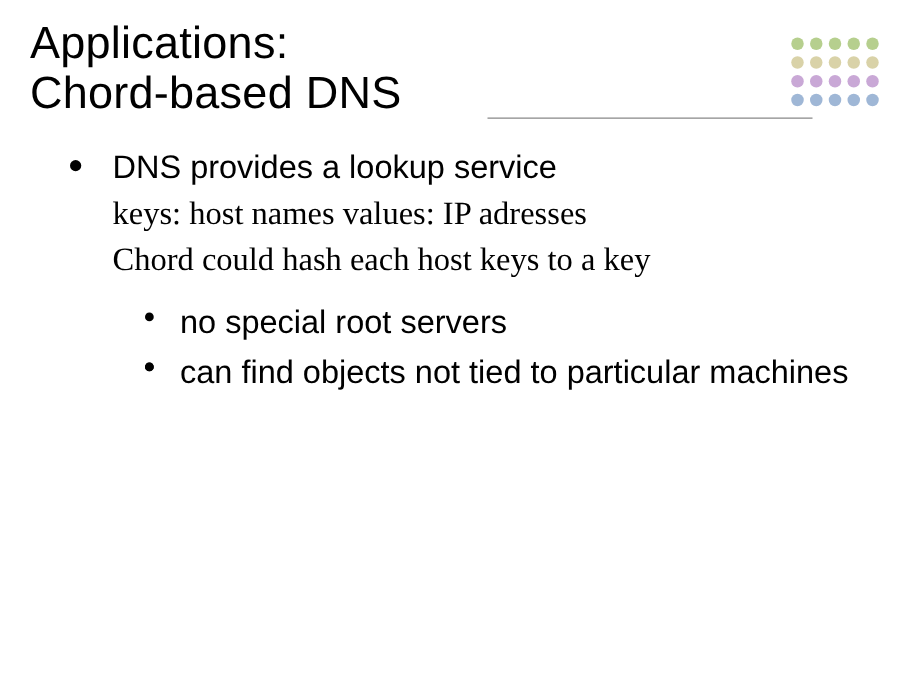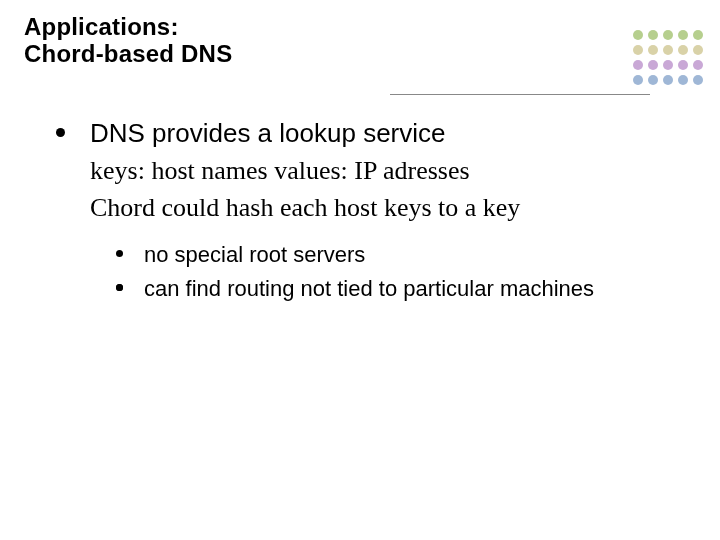--- a/index.html
+++ b/index.html
@@ -16,23 +16,23 @@
   .slide {
     position: relative;
     width: 720px;
     height: 540px;
     box-sizing: border-box;
   }
   .title {
     position: absolute;
     left: 24px;
     top: 14px;
-    font-size: 24px;
+    font-size: 36px;
     line-height: 1.12;
-    font-weight: bold;
+    font-weight: normal;
     letter-spacing: 0.2px;
   }
   .title-rule {
     position: absolute;
     left: 390px;
     top: 94px;
     width: 260px;
     height: 0;
     border-top: 1px solid #888888;
   }
@@ -74,21 +74,21 @@
     border-radius: 50%;
   }
   .cont {
     padding-left: 34px;
     margin-bottom: 2px;
     font-family: Liberation Serif, serif;
   }
   .sublist {
     margin-top: 14px;
     margin-left: 60px;
-    font-size: 22px;
+    font-size: 26px;
     line-height: 1.45;
   }
   .li2 {
     position: relative;
     padding-left: 28px;
     margin-bottom: 2px;
   }
   .li2 > .bullet {
     position: absolute;
     left: 0;
@@ -146,18 +146,18 @@
     <div class="sublist">
       <div class="li2">
         <span class="bullet"></span>
         <span>no special root servers</span>
       </div>
       <div class="li2">
         <span class="bullet"></span>
       </div>
       <div class="li2">
         <span class="bullet"></span>
-        <span>can find routing not tied to particular machines</span>
+        <span>can find objects not tied to particular machines</span>
       </div>
     </div>
 
   </div>
 </div>
 
 </body></html>

